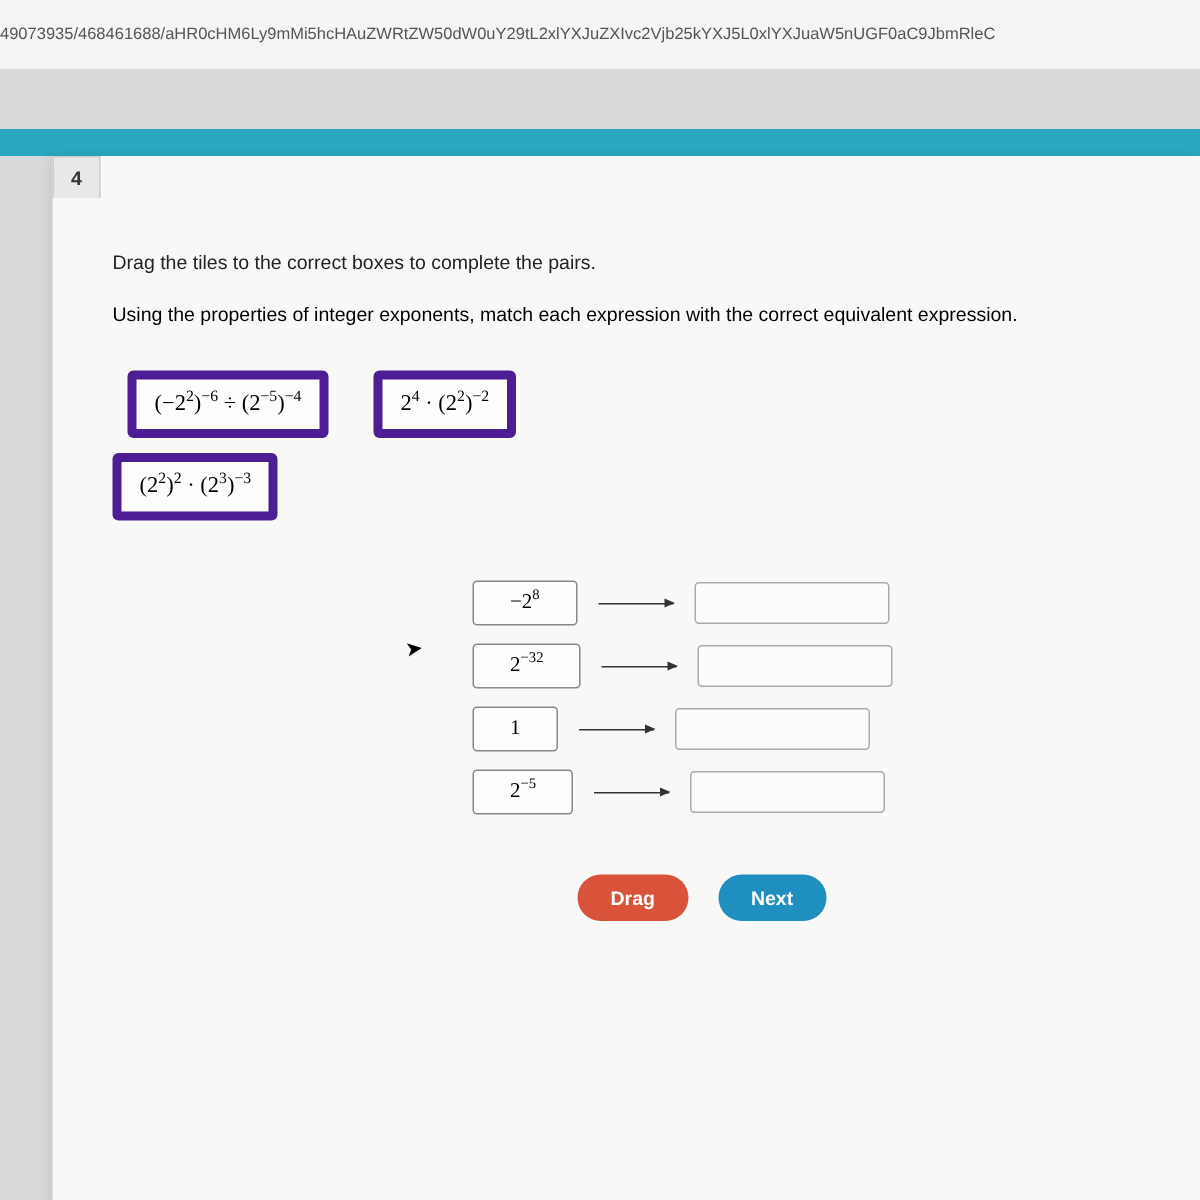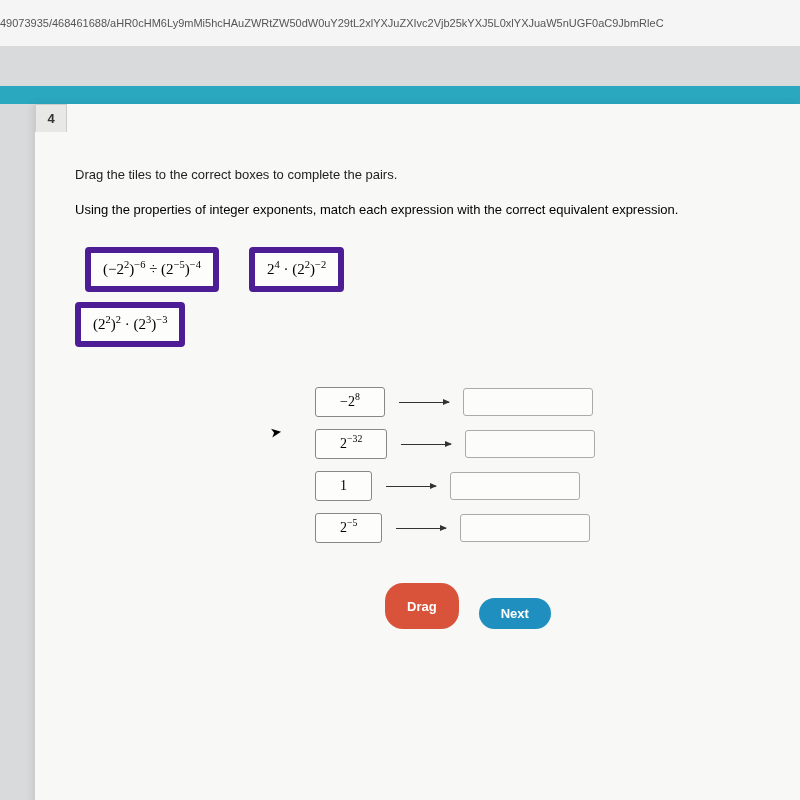--- a/index.html
+++ b/index.html
@@ -140,21 +140,21 @@
     .btn {
       border: none;
       border-radius: 18px;
       padding: 8px 22px;
       color: #fff;
       font-size: 13px;
       font-weight: bold;
       cursor: pointer;
     }
     .btn-reset { background: #d9533a; }
-    .btn-next { background: #1f8fc0; margin-top: 15px; }
+    .btn-next { background: #1f8fc0; }
   </style>
 </head>
 <body>
 
 <div class="url-bar">49073935/468461688/aHR0cHM6Ly9mMi5hcHAuZWRtZW50dW0uY29tL2xlYXJuZXIvc2Vjb25kYXJ5L0xlYXJuaW5nUGF0aC9JbmRleC</div>
 <div class="spacer-top"></div>
 <div class="teal-bar"></div>
 
 <div class="content-area">
   <div class="tab">4</div>

